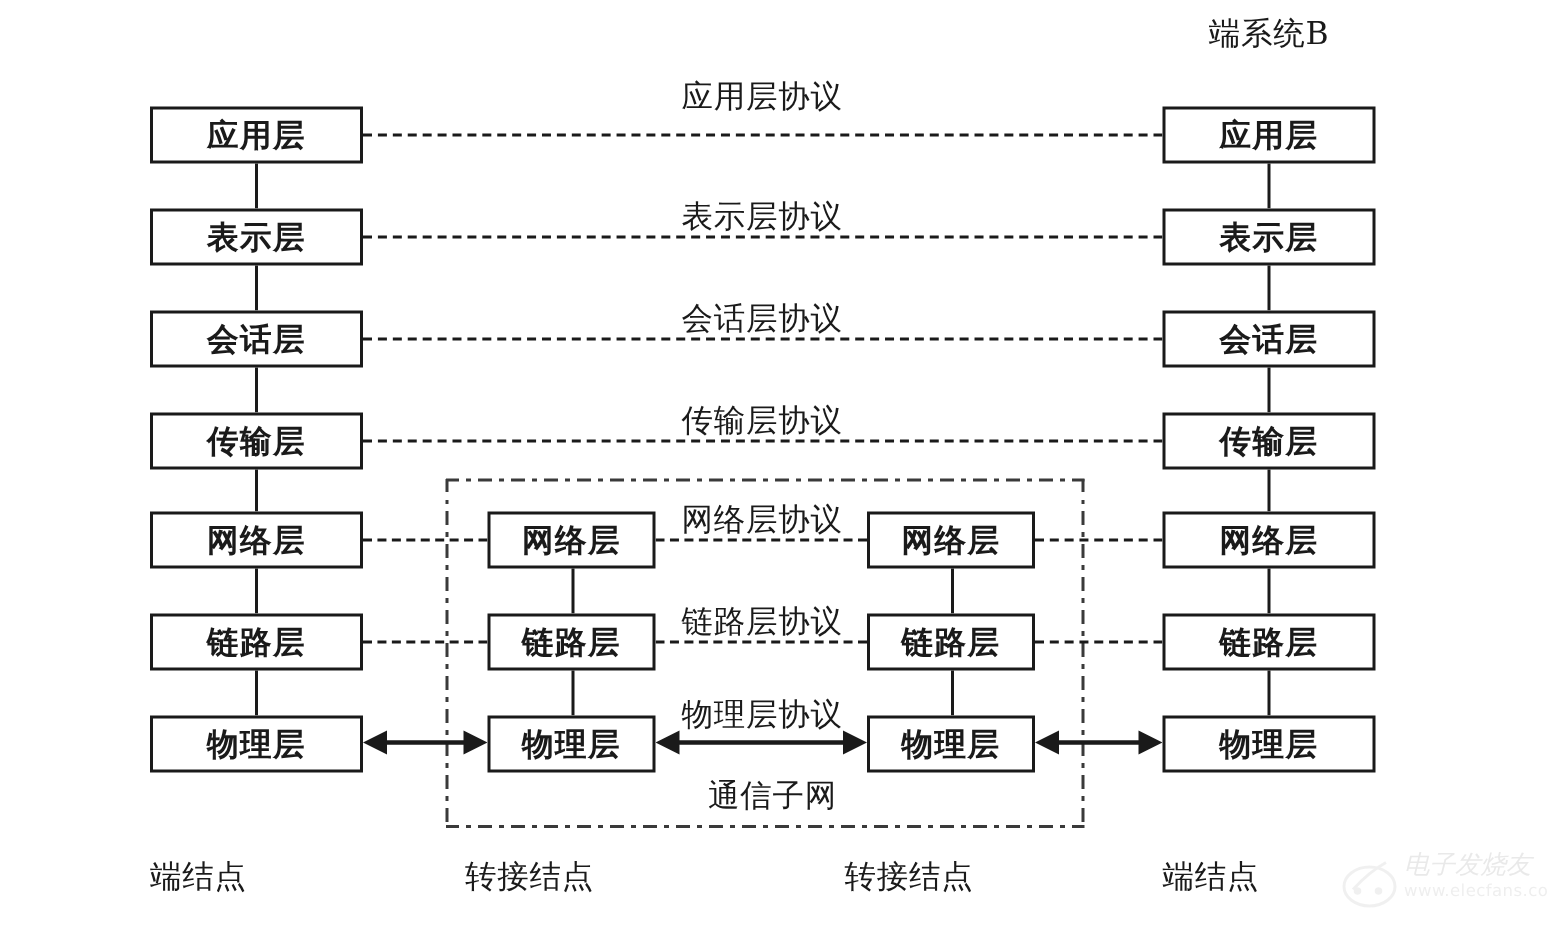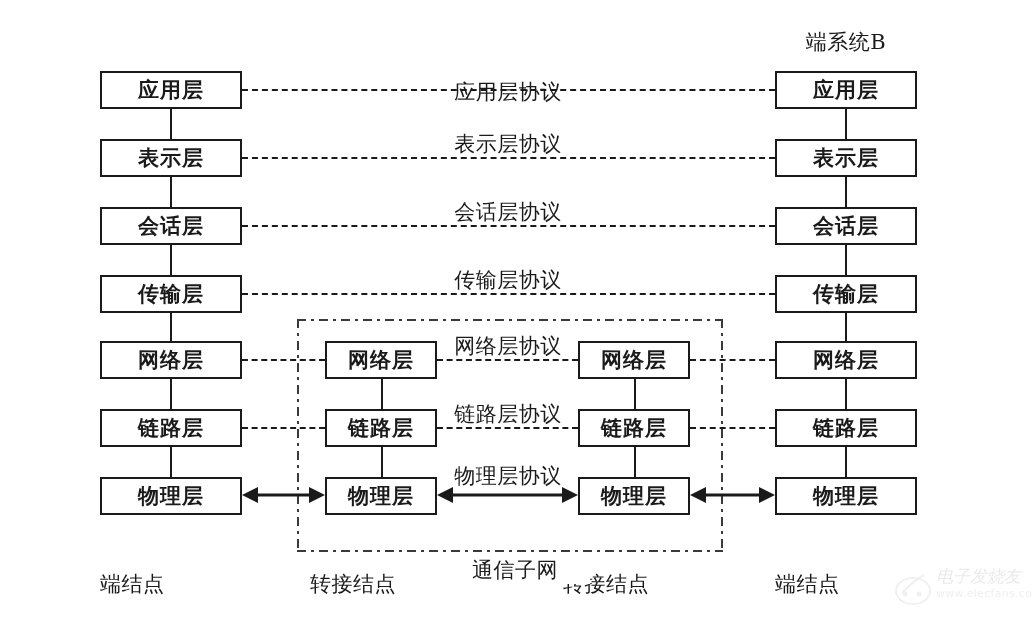--- a/index.html
+++ b/index.html
@@ -140,21 +140,21 @@
     white-space: nowrap;
     letter-spacing: 0.3px;
   }
 </style>
 </head>
 <body>
 
 <div id="canvas">
 
 
-  <div class="col-title" style="left:775px; top:28px; width:142px;">端系统B</div>
+  <div class="col-title" style="left:775px; top:8px; width:142px;">端系统B</div>
 
   <div class="subnet-edge h" style="left:297px; top:319px; width:426px;"></div>
   <div class="subnet-edge h" style="left:297px; top:550px; width:426px;"></div>
   <div class="subnet-edge v" style="left:297px; top:319px; height:233px;"></div>
   <div class="subnet-edge v" style="left:721px; top:319px; height:233px;"></div>
 
   <div class="vconn" style="left:170px; top:108px; height:31px;"></div>
   <div class="vconn" style="left:170px; top:176px; height:31px;"></div>
   <div class="vconn" style="left:170px; top:244px; height:31px;"></div>
   <div class="vconn" style="left:170px; top:312px; height:29px;"></div>
@@ -198,21 +198,21 @@
     <polygon points="0,14 16,6 16,22" fill="#1a1a1a"></polygon>
     <polygon points="141,14 125,6 125,22" fill="#1a1a1a"></polygon>
   </svg>
 
   <svg class="arrow-svg" style="left:690px; top:481px;" width="85" height="28" viewBox="0 0 85 28">
     <line x1="10" y1="14" x2="75" y2="14" stroke="#1a1a1a" stroke-width="3"></line>
     <polygon points="0,14 16,6 16,22" fill="#1a1a1a"></polygon>
     <polygon points="85,14 69,6 69,22" fill="#1a1a1a"></polygon>
   </svg>
 
-  <div class="proto-label" style="left:383px; top:78px; width:250px;">应用层协议</div>
+  <div class="proto-label" style="left:383px; top:50px; width:250px;">应用层协议</div>
   <div class="proto-label" style="left:383px; top:198px; width:250px;">会话层协议</div>
   <div class="proto-label" style="left:383px; top:130px; width:250px;">表示层协议</div>
   <div class="proto-label" style="left:383px; top:266px; width:250px;">传输层协议</div>
   <div class="proto-label" style="left:383px; top:332px; width:250px;">网络层协议</div>
   <div class="proto-label" style="left:383px; top:400px; width:250px;">链路层协议</div>
   <div class="proto-label" style="left:383px; top:462px; width:250px;">物理层协议</div>
 
   <div class="layer-box" style="left:100px; top:71px;  width:142px; height:38px;">应用层</div>
   <div class="layer-box" style="left:100px; top:139px; width:142px; height:38px;">表示层</div>
   <div class="layer-box" style="left:100px; top:207px; width:142px; height:38px;">会话层</div>
@@ -230,21 +230,21 @@
   <div class="layer-box" style="left:578px; top:477px; width:112px; height:38px;">物理层</div>
 
   <div class="layer-box" style="left:775px; top:71px;  width:142px; height:38px;">应用层</div>
   <div class="layer-box" style="left:775px; top:139px; width:142px; height:38px;">表示层</div>
   <div class="layer-box" style="left:775px; top:207px; width:142px; height:38px;">会话层</div>
   <div class="layer-box" style="left:775px; top:275px; width:142px; height:38px;">传输层</div>
   <div class="layer-box" style="left:775px; top:341px; width:142px; height:38px;">网络层</div>
   <div class="layer-box" style="left:775px; top:409px; width:142px; height:38px;">链路层</div>
   <div class="layer-box" style="left:775px; top:477px; width:142px; height:38px;">物理层</div>
 
-  <div class="subnet-caption" style="left:440px; top:516px; width:150px;margin-top:40px;">通信子网</div>
+  <div class="subnet-caption" style="left:440px; top:516px; width:150px;">通信子网</div>
 
   <div class="foot-title" style="left:100px; top:570px; width:142px;">端结点</div>
   <div class="foot-title" style="left:310px; top:570px; width:142px;">转接结点</div>
   <div class="foot-title" style="left:563px; top:570px; width:142px;">转接结点</div>
   <div class="foot-title" style="left:775px; top:570px; width:142px;">端结点</div>
 
   <div class="watermark" style="left:900px; top:565px;">
     <svg width="42" height="42" viewBox="0 0 42 42" style="position:absolute; left:-8px; top:2px;">
       <ellipse cx="21" cy="24" rx="17" ry="13" fill="none" stroke="#d0d0d0" stroke-width="2"></ellipse>
       <path d="M10 26 Q21 14 32 8" fill="none" stroke="#d0d0d0" stroke-width="2"></path>

